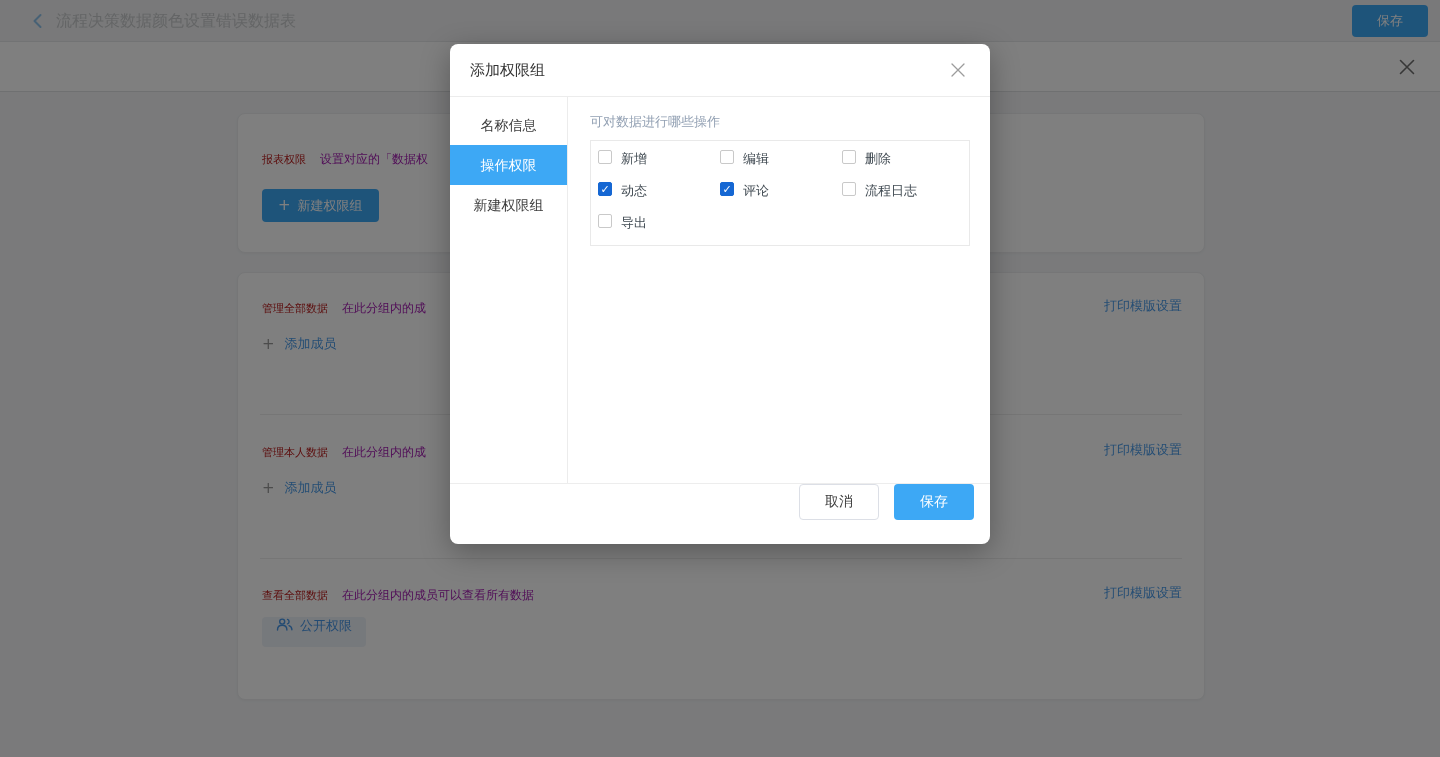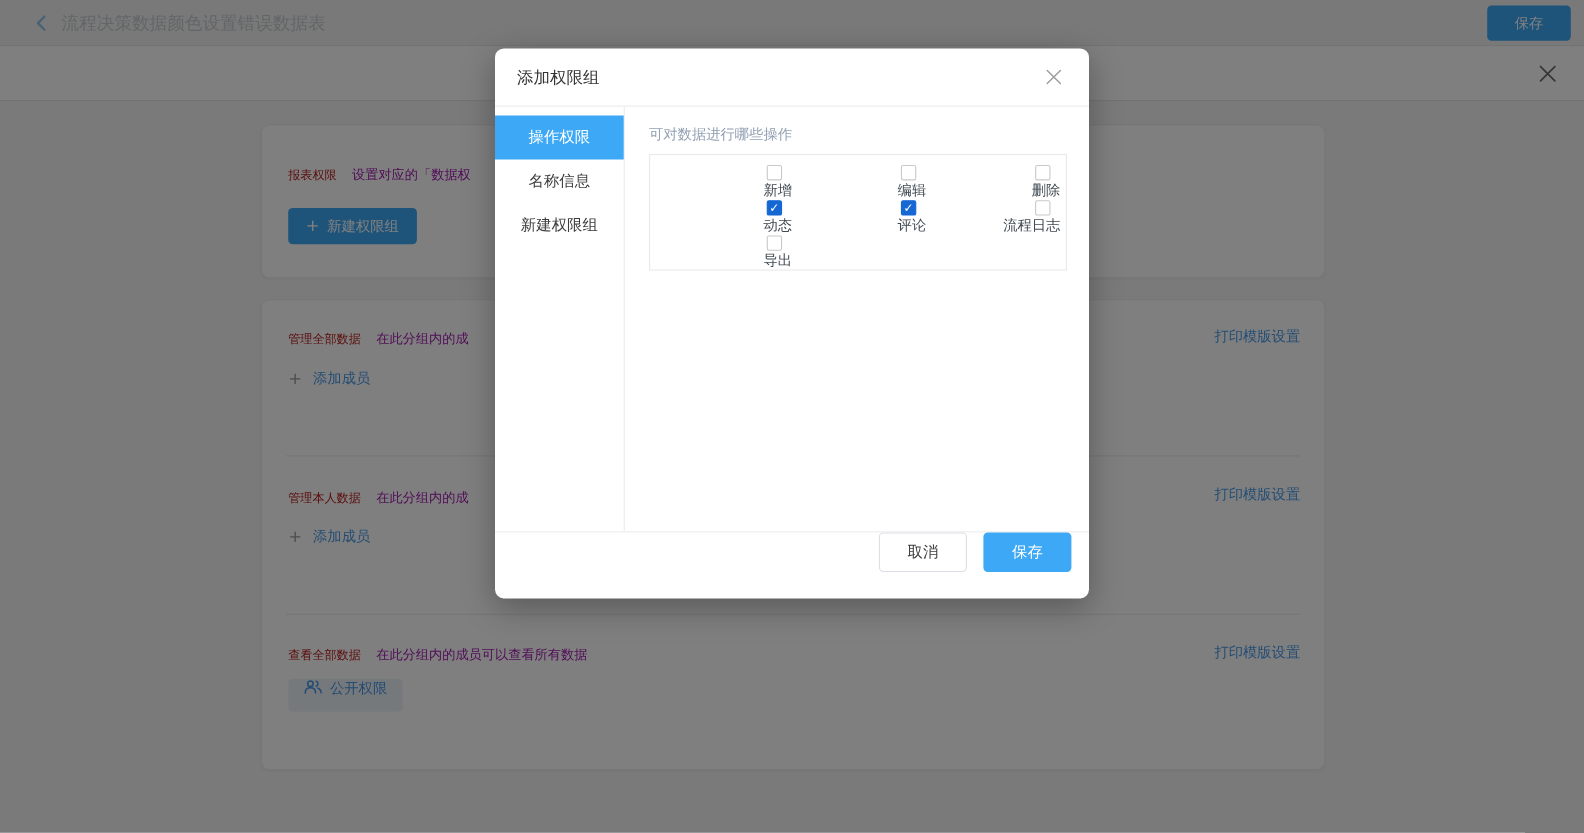--- a/index.html
+++ b/index.html
@@ -50,21 +50,21 @@
   .modal-title { position:absolute; left:20px; top:0; line-height:53px; font-size:15px; color:#333; font-weight:500; }
   .modal-close { position:absolute; right:22px; top:16px; width:20px; height:20px; color:#9c9c9c; cursor:pointer; }
 
   .modal-body { position:absolute; left:0; top:53px; right:0; bottom:61px; display:flex; }
   .m-sidebar { width:118px; border-right:1px solid #ececec; padding-top:8px; flex-shrink:0; }
   .m-tab { height:40px; line-height:40px; text-align:center; font-size:14px; color:#3c3c3c; cursor:pointer; }
   .m-tab.active { background:#3da8f5; color:#fff; }
   .m-content { flex:1; padding:16px 0 0 22px; }
   .ops-title { font-size:13px; color:#92a0b3; margin-bottom:9px; }
   .ops-box { width:380px; height:106px; border:1px solid #e9e9e9; background:#fff; padding:9px 0 0 7px; display:grid; grid-template-columns:122px 122px 122px; grid-auto-rows:32px; }
-  .op { display:flex; align-items:flex-end; cursor:pointer;flex-direction:column; }
+  .op { display:flex; align-items:flex-start; cursor:pointer; }
   .cb { width:14px; height:14px; border:1px solid #c9c9c9; border-radius:2px; background:#fff; margin-right:9px; display:flex; align-items:center; justify-content:center; flex-shrink:0; }
   .cb.checked { background:#1567d3; border-color:#1567d3; }
   .cb.checked::after { content:"✓"; color:#fff; font-size:11px; line-height:1; }
   .op-label { font-size:13px; color:#404a52; }
 
   .modal-footer { position:absolute; left:0; bottom:0; width:100%; height:61px; border-top:1px solid #ededed; display:flex; justify-content:flex-end; padding-right:16px; gap:15px; }
   .btn-cancel { width:80px; height:36px; background:#fff; border:1px solid #dcdfe6; border-radius:4px; font-size:14px; color:#3c3c3c; font-family:inherit; cursor:pointer; }
   .btn-save { width:80px; height:36px; background:#3da8f5; border:none; border-radius:4px; font-size:14px; color:#fff; font-family:inherit; cursor:pointer; }
 
   svg { display:block; }
@@ -151,22 +151,22 @@
     <span class="modal-title">添加权限组</span>
     <span class="modal-close">
       <svg width="20" height="20" viewBox="0 0 20 20">
           <path d="M4 4 L16 16 M16 4 L4 16" stroke="currentColor" stroke-width="1.3" stroke-linecap="round"></path>
         </svg>
     </span>
   </div>
 
   <div class="modal-body">
     <div class="m-sidebar">
+      <div class="m-tab">名称信息</div>
       <div class="m-tab active">操作权限</div>
-      <div class="m-tab">名称信息</div>
       <div class="m-tab">新建权限组</div>
     </div>
 
     <div class="m-content">
       <div class="ops-title">可对数据进行哪些操作</div>
       <div class="ops-box">
         <label class="op">
           <span class="cb"></span>
           <span class="op-label">新增</span>
         </label>

